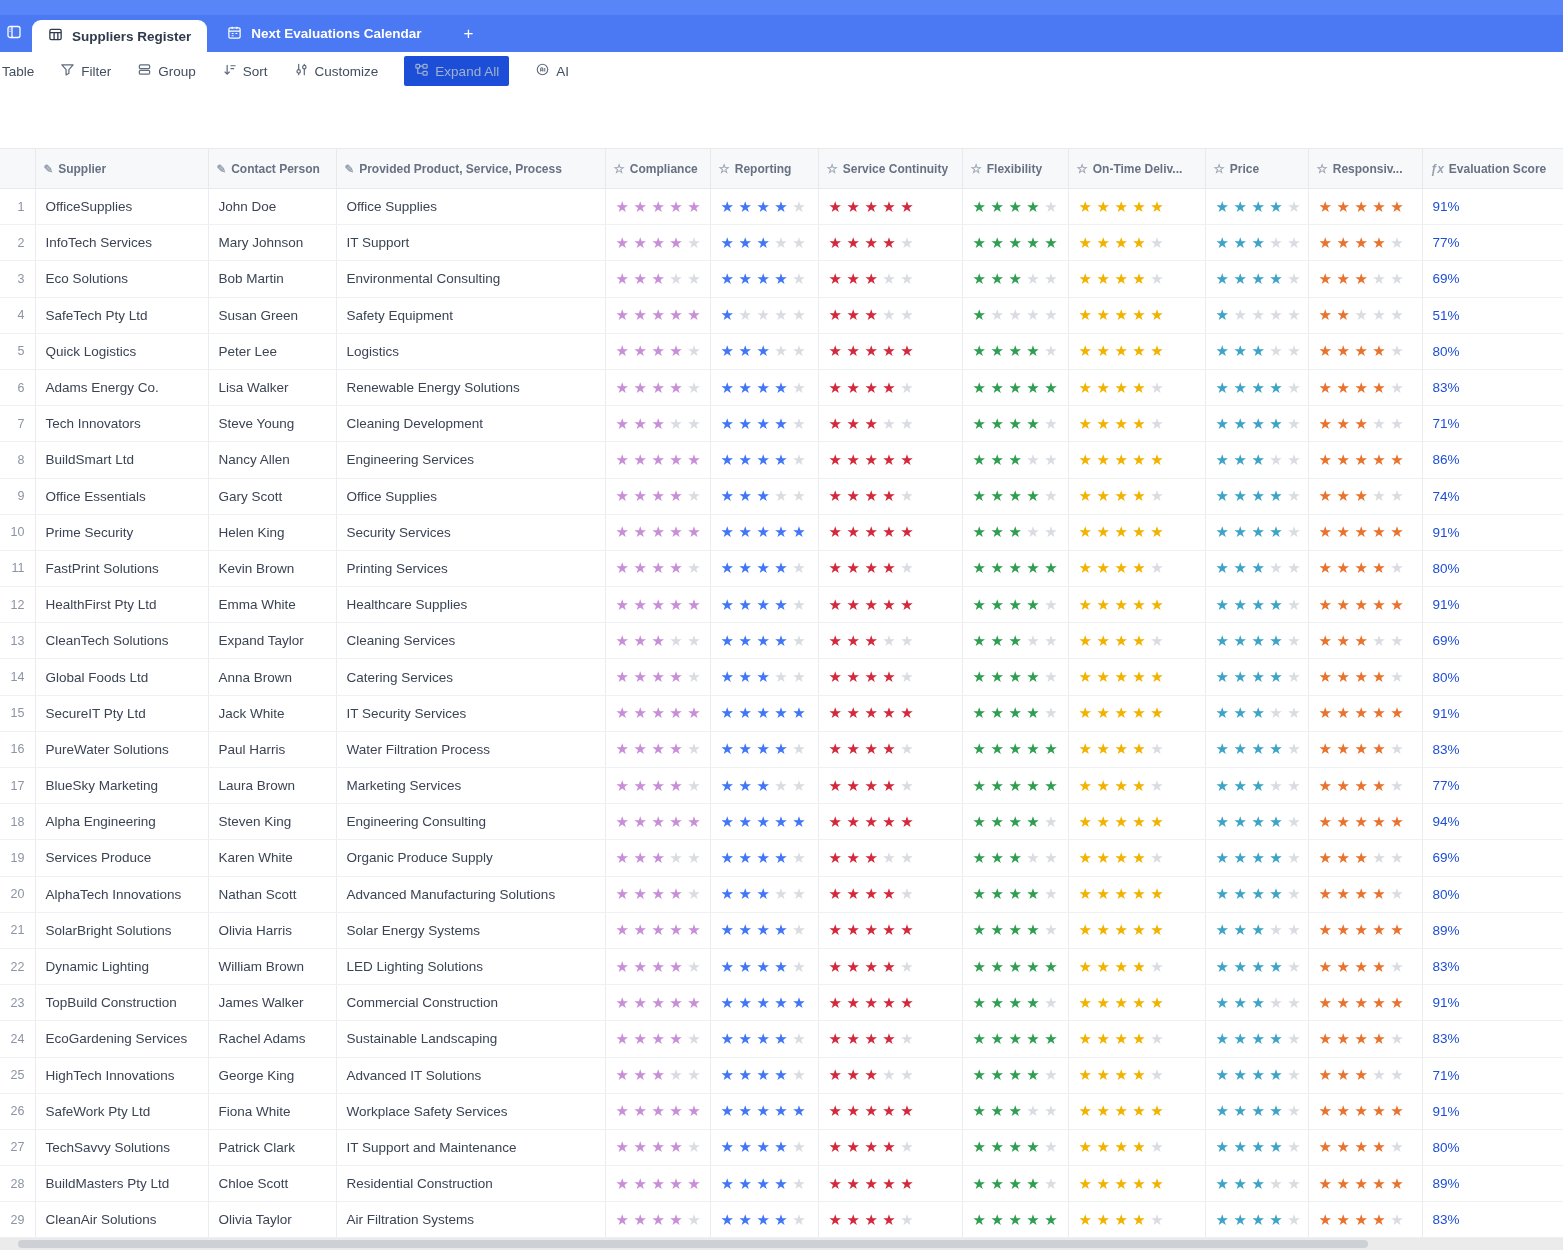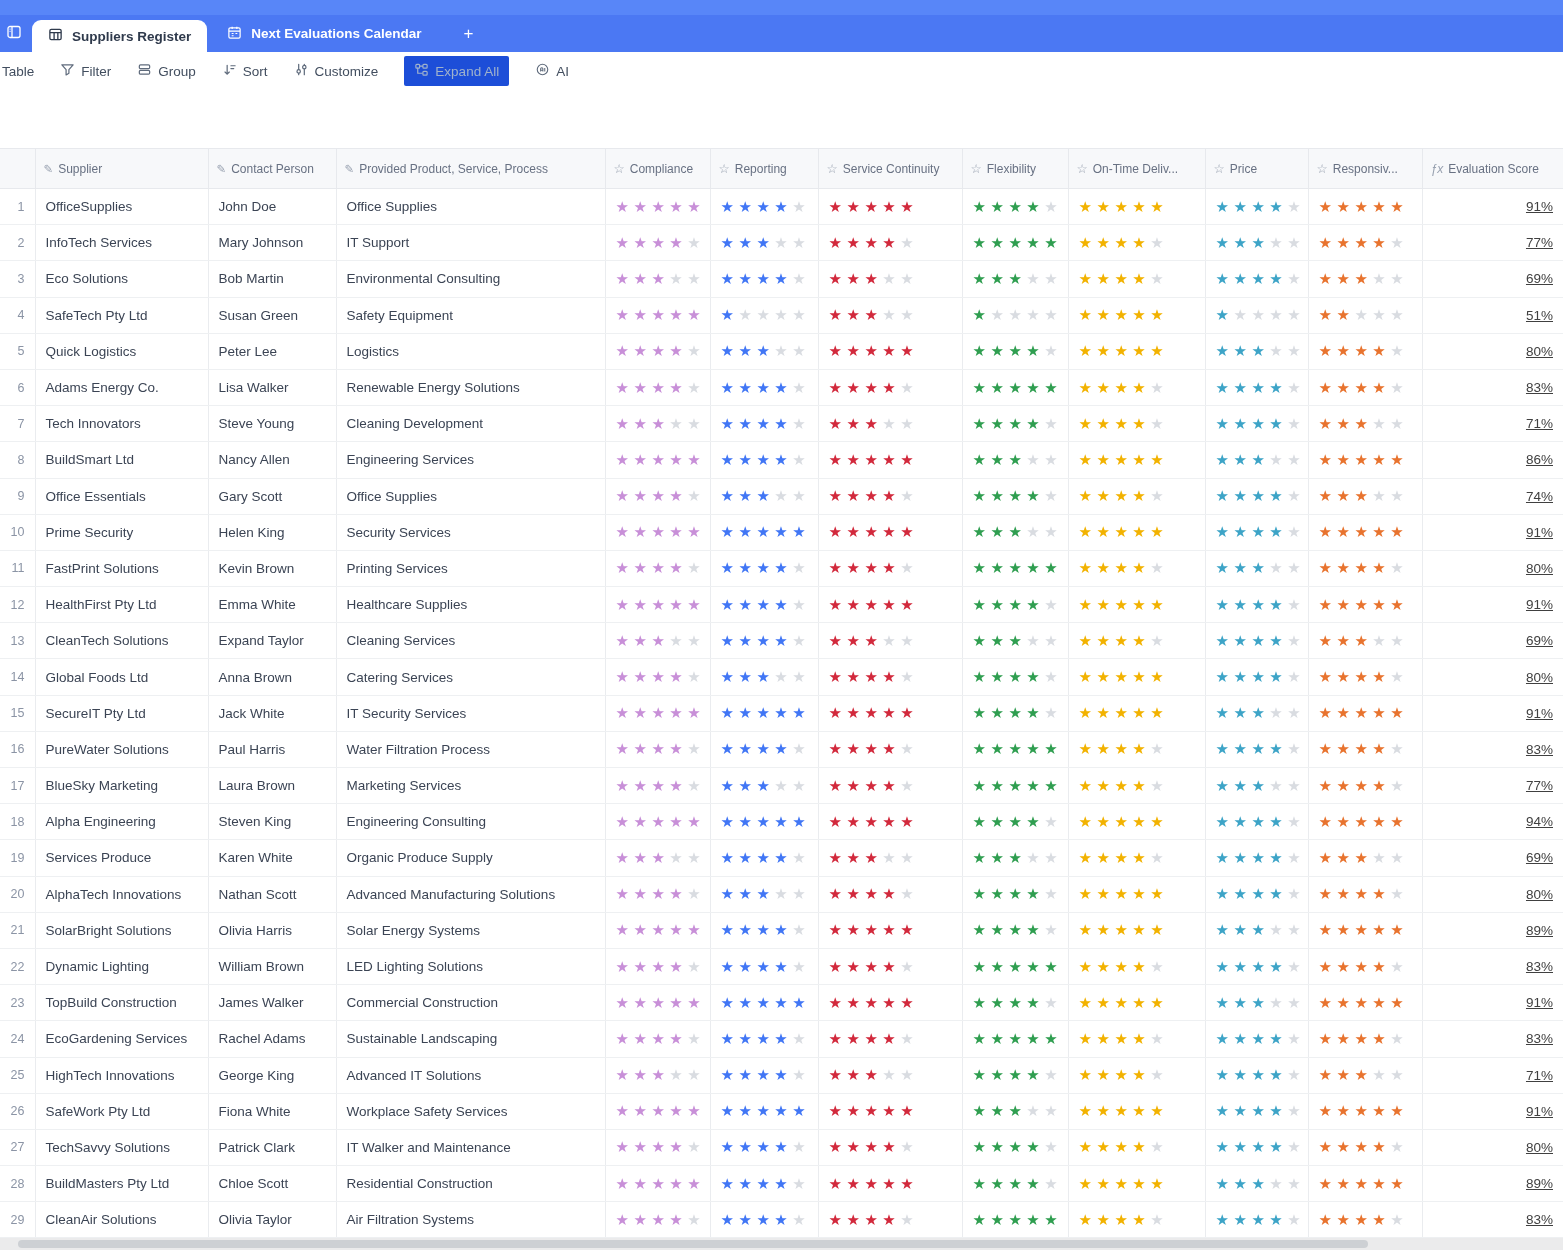--- a/index.html
+++ b/index.html
@@ -24,31 +24,31 @@
              display:flex; align-items:center; gap:26px; padding-left:2px;
              color:#424e5f; font-size:13.5px; }
   .titem { display:flex; align-items:center; gap:6px; white-space:nowrap; }
   .titem svg { color:#5f6b7c; }
   .titem.pill { background:#1d4ed8; color:#9fb2cc; border-radius:2px; padding:6px 10px; }
   .titem.pill svg { color:#9fb2cc; }
 
   
   .gridwrap { position:absolute; top:148px; left:0; width:1563px; }
   #grid { border-collapse:collapse; table-layout:fixed; width:1563px; color:#3b4454; font-size:13.5px; }
-  #grid th { height:34px; background:#f7f8fa; font-weight:400; font-size:12px; color:#687183;
+  #grid th { height:34px; background:#f7f8fa; font-weight:700; font-size:12px; color:#687183;
              text-align:left; padding:12px 8px; border:1px solid #e7e9ed; border-left:none;
              white-space:nowrap; overflow:hidden; }
   #grid th:first-child { border-left:none; }
   #grid th:last-child { border-right:none; }
   #grid td { height:36.2px; border-right:1px solid #eaecef; border-bottom:1px solid #eef0f2;
              padding:0 10px; white-space:nowrap; overflow:hidden; background:#fff; }
   #grid td:last-child { border-right:none; }
   td.num   { text-align:right; color:#8b94a5; font-size:12.5px; padding:0 6px 0 0; }
   td.stars { font-size:15px; letter-spacing:4.5px; padding:0 6px; }
-  td.score { text-align:right; color:#404040; padding-right:14px;text-decoration:underline; }
+  td.score { text-align:left; color:#1d4ed8; padding-right:14px; }
   .star-empty { color:#d9dce1; }
   .hicon { display:inline-block; margin-right:5px; color:#98a1b0; }
   .hicon.pencil { font-size:11.5px; }
   .hicon.star-o { font-size:12.5px; }
   .hicon.fx { font-style:italic; font-size:12px; }
   tr.filler td { height:6px; border-bottom:none; }
 
   
   .hscroll { position:absolute; bottom:0; left:0; width:1563px; height:12px; background:#ebebec; }
   .hthumb  { position:absolute; top:2px; left:18px; width:1350px; height:8px;
@@ -556,21 +556,21 @@
           <td class="stars"><span style="color: rgb(47, 158, 80);">★★★</span><span class="star-empty">★★</span></td>
           <td class="stars"><span style="color: rgb(242, 178, 0);">★★★★★</span></td>
           <td class="stars"><span style="color: rgb(61, 164, 199);">★★★★</span><span class="star-empty">★</span></td>
           <td class="stars"><span style="color: rgb(232, 115, 46);">★★★★★</span></td>
           <td class="score">91%</td>
         </tr>
         <tr>
           <td class="num">27</td>
           <td class="txt">TechSavvy Solutions</td>
           <td class="txt">Patrick Clark</td>
-          <td class="txt">IT Walker and Maintenance</td>
+          <td class="txt">IT Support and Maintenance</td>
           <td class="stars"><span style="color: rgb(200, 143, 216);">★★★★</span><span class="star-empty">★</span></td>
           <td class="stars"><span style="color: rgb(65, 118, 245);">★★★★</span><span class="star-empty">★</span></td>
           <td class="stars"><span style="color: rgb(210, 41, 60);">★★★★</span><span class="star-empty">★</span></td>
           <td class="stars"><span style="color: rgb(47, 158, 80);">★★★★</span><span class="star-empty">★</span></td>
           <td class="stars"><span style="color: rgb(242, 178, 0);">★★★★</span><span class="star-empty">★</span></td>
           <td class="stars"><span style="color: rgb(61, 164, 199);">★★★★</span><span class="star-empty">★</span></td>
           <td class="stars"><span style="color: rgb(232, 115, 46);">★★★★</span><span class="star-empty">★</span></td>
           <td class="score">80%</td>
         </tr>
         <tr>

